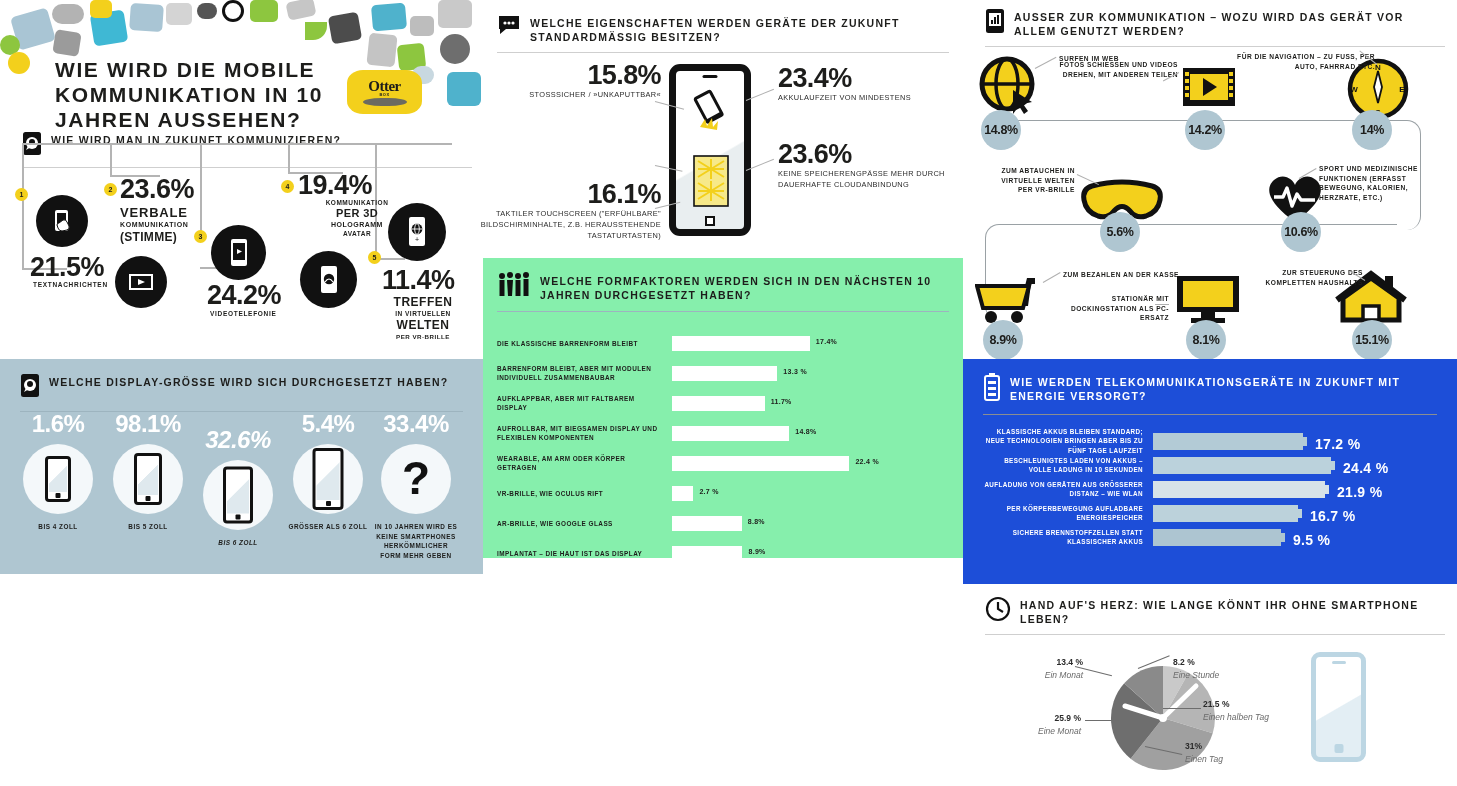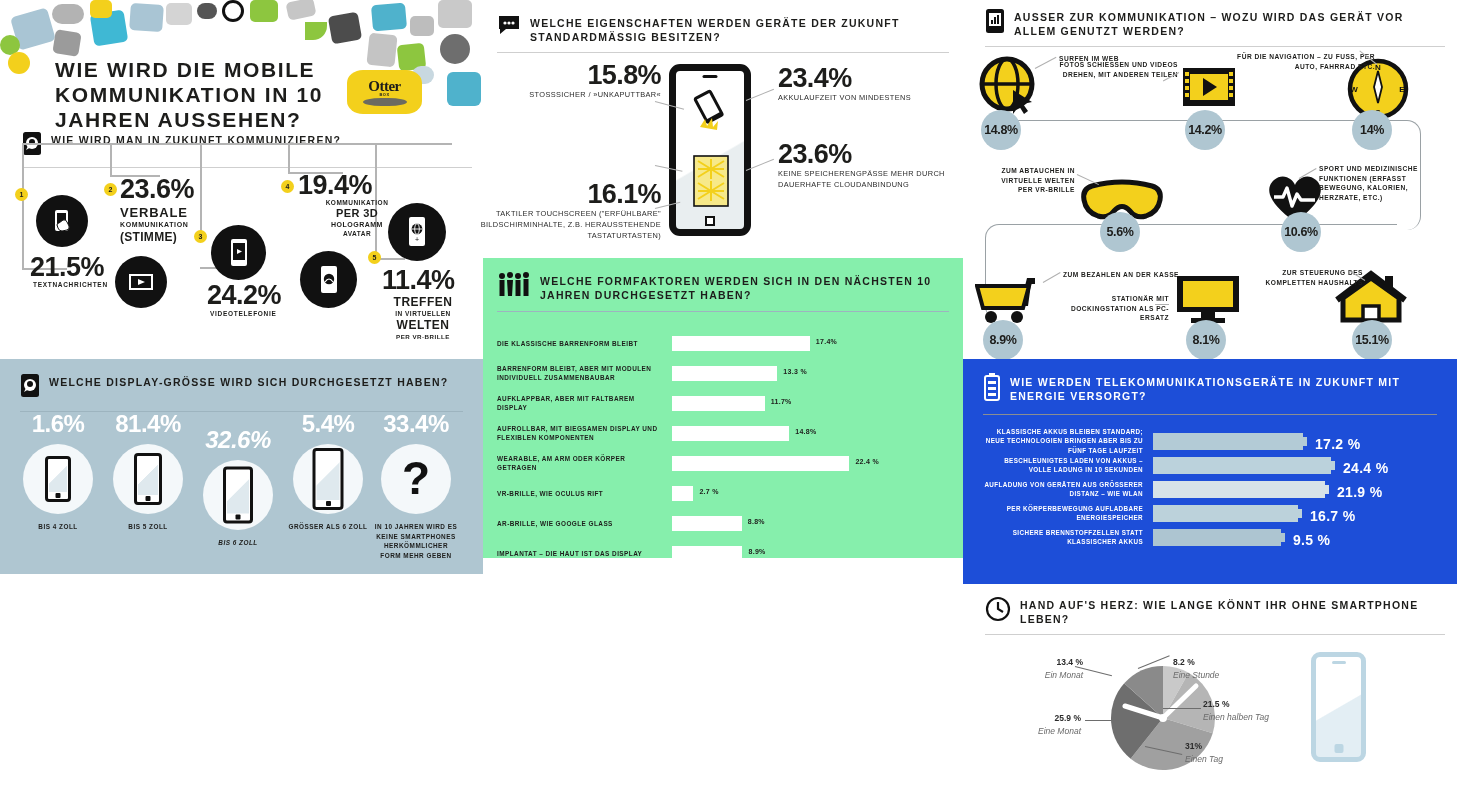--- a/index.html
+++ b/index.html
@@ -275,21 +275,21 @@
     <div class="d-col" style="left:13px;top:51px;">
       <div class="d-pct">1.6%</div>
       <div class="d-disc">
         <span class="phone-ic" style="width:26px;height:46px;">
             <span class="glass"></span>
           </span>
       </div>
       <div class="d-lbl">BIS 4 ZOLL</div>
     </div>
     <div class="d-col" style="left:103px;top:51px;">
-      <div class="d-pct">81.4%</div>
+      <div class="d-pct">98.1%</div>
       <div class="d-disc">
         <span class="phone-ic" style="width:28px;height:52px;">
             <span class="glass"></span>
           </span>
       </div>
       <div class="d-lbl">BIS 5 ZOLL</div>
     </div>
     <div class="d-col" style="left:193px;top:67px;font-style:italic;">
       <div class="d-pct">32.6%</div>
       <div class="d-disc">

